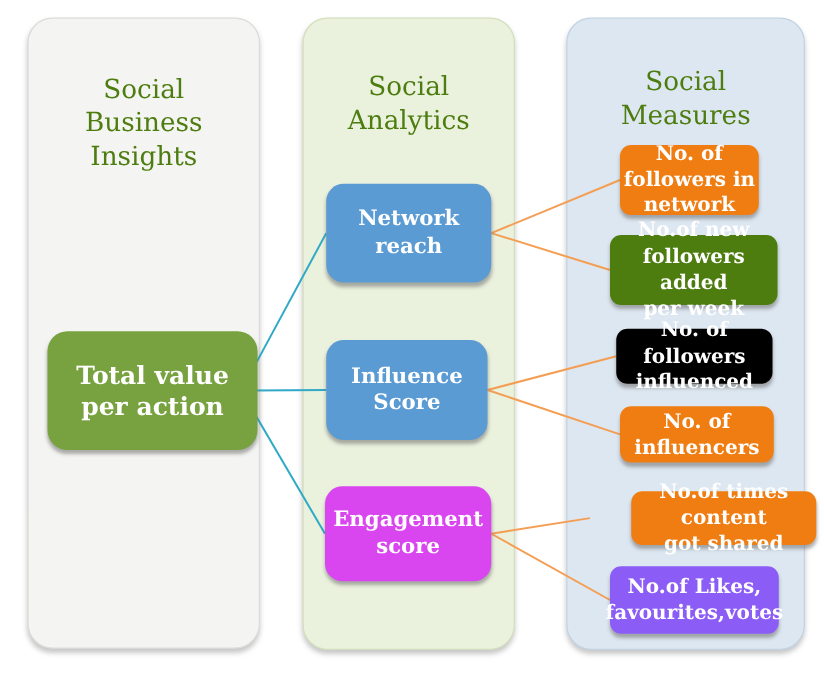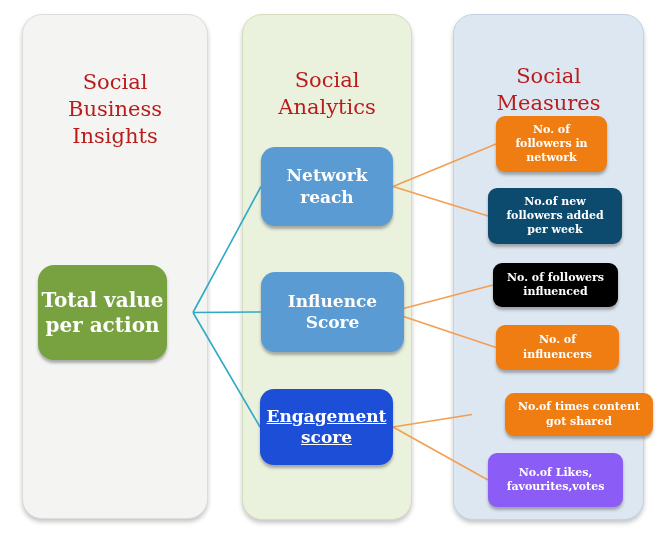--- a/index.html
+++ b/index.html
@@ -17,24 +17,24 @@
     border-radius:20px;
     border:1px solid transparent;
     box-shadow:0 3px 4px rgba(130,130,130,.45);
     box-sizing:border-box;
     z-index:1;
   }
   .p1{left:22px;width:186px;height:505px;}
   .p2{left:242px;width:170px;height:506px;}
   .p3{left:453px;width:191px;height:506px;}
   .title{
-    margin:16px;
+    margin:5px;
     font-size:21px;
     font-weight:normal;
-    color:#b91c1c;
+    color:#4d7c0f;
     text-align:center;
     line-height:1.28;
     white-space:pre-line;
   }
   .p1 .title{padding-top:38px;}
   .p2 .title{padding-top:36px;}
   .p3 .title{padding-top:32px;}
   
   .edges{
     position:absolute;left:0;top:0;width:659px;height:542px;
@@ -44,25 +44,25 @@
   .node{
     position:absolute;
     display:flex;align-items:center;justify-content:center;
     color:#ffffff;font-weight:bold;
     text-align:center;white-space:pre-line;
     line-height:1.25;
     box-shadow:0 3px 3px rgba(110,110,110,.55);
     z-index:3;
     box-sizing:border-box;
   }
-  .n-total     {left:38px; top:265px;width:129px;height:95px;font-size:20px;border-radius:16px;}
+  .n-total     {left:38px; top:265px;width:168px;height:95px;font-size:20px;border-radius:16px;}
   .n-network   {left:261px;top:147px;width:132px;height:79px;font-size:17px;border-radius:14px;}
-  .n-influence {left:261px;top:272px;width:143px;height:80px;font-size:17px;border-radius:14px;}
+  .n-influence {left:261px;top:272px;width:129px;height:80px;font-size:17px;border-radius:14px;}
   .n-engagement{left:260px;top:389px;width:133px;height:76px;font-size:17px;border-radius:14px;}
-  .measure{font-size:11px;border-radius:9px;line-height:1.3;}
+  .measure{font-size:16px;border-radius:9px;line-height:1.3;}
   .n-m1{left:496px;top:116px;width:111px;height:56px;}
   .n-m2{left:488px;top:188px;width:134px;height:56px;}
   .n-m3{left:493px;top:263px;width:125px;height:44px;}
   .n-m4{left:496px;top:325px;width:123px;height:45px;}
   .n-m5{left:472px;top:393px;width:148px;height:43px;margin-left:33px;}
   .n-m6{left:488px;top:453px;width:135px;height:54px;}
 </style>
 </head>
 <body>
 
@@ -94,27 +94,27 @@
       <line x1="393" y1="427" x2="488" y2="480" stroke="#f49e53" stroke-width="1.6"></line>
     </svg>
 
   <div class="node n-total" style="background: rgb(119, 162, 63);">Total value
 per action</div>
 
   <div class="node n-network" style="background: rgb(91, 155, 211);">Network
 reach</div>
   <div class="node n-influence" style="background: rgb(91, 155, 211);">Influence
 Score</div>
-  <div class="node n-engagement" style="background: #1d4ed8; text-decoration: underline;">Engagement
+  <div class="node n-engagement" style="background: #d946ef;">Engagement
 score</div>
 
   <div class="node measure n-m1" style="background: rgb(239, 125, 18);">No. of
 followers in
 network</div>
-  <div class="node measure n-m2" style="background: #0c4a6e;">No.of new
+  <div class="node measure n-m2" style="background: #4d7c0f;">No.of new
 followers added
 per week</div>
   <div class="node measure n-m3" style="background: #000000;">No. of followers
 influenced</div>
   <div class="node measure n-m4" style="background: rgb(239, 125, 18);">No. of
 influencers</div>
   <div class="node measure n-m5" style="background: rgb(239, 125, 18);">No.of times content
 got shared</div>
   <div class="node measure n-m6" style="background: #8b5cf6;">No.of Likes,
 favourites,votes</div>

